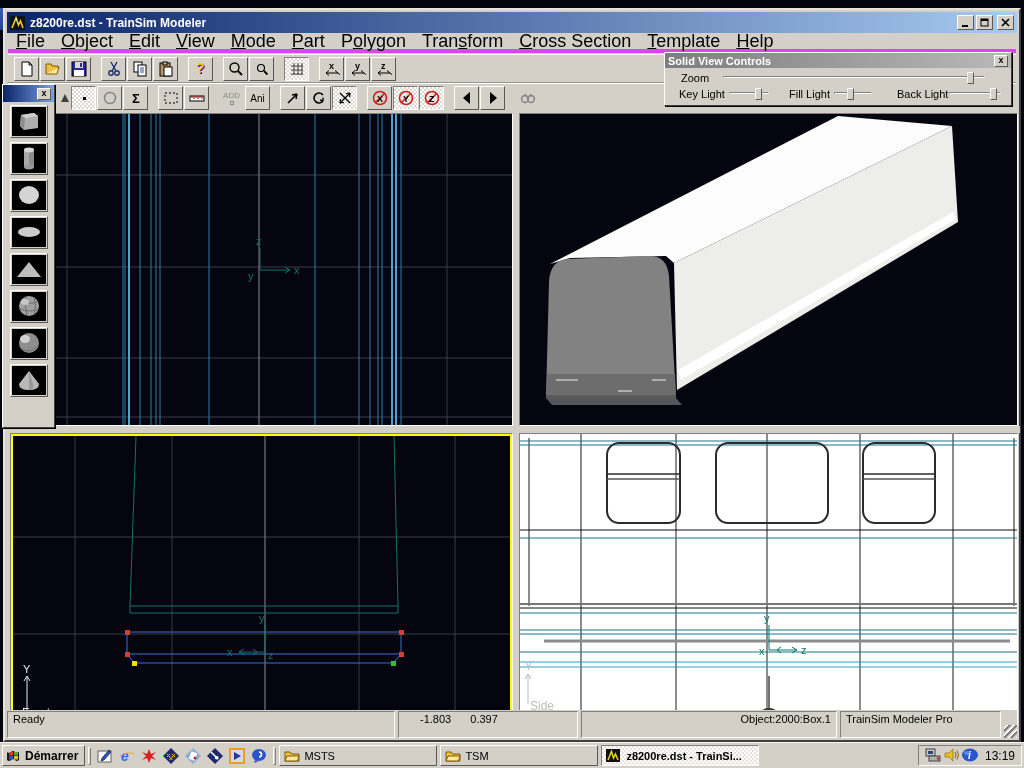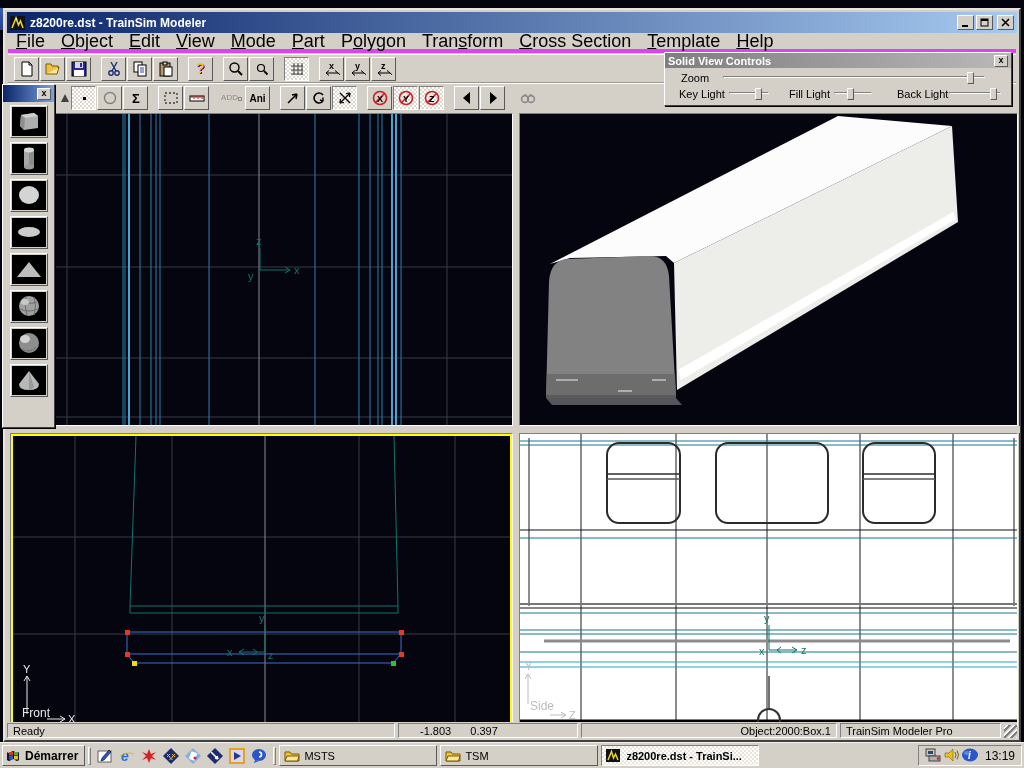--- a/index.html
+++ b/index.html
@@ -13,21 +13,21 @@
   .tb{position:absolute;left:3px;right:3px;display:flex;align-items:center;gap:1px;padding-left:6px;border-top:1px solid #ffffff;border-bottom:1px solid #9a968e;background:#d4d0c8;}
   .gap{width:8px;flex:0 0 8px;}
   .window{position:absolute;left:3px;top:8px;width:1018px;height:734px;}
   .titlebar{position:absolute;left:2px;top:2px;right:2px;height:21px;background:linear-gradient(90deg,#0a246a,#a6caf0);display:flex;align-items:center;padding:0 3px;}
   .titlebar .t{color:#fff;font-weight:bold;font-size:12px;margin-left:4px;flex:1;white-space:nowrap;}
   .wbtn{width:17px;height:15px;margin-left:2px;display:inline-flex;align-items:center;justify-content:center;}
   .menu-item{padding:2px 8px;display:inline-block;}
   .menu-item u{text-decoration:underline;}
   .vp{position:absolute;border:1px solid;border-color:#808080 #ffffff #ffffff #808080;background:#05050f;overflow:hidden;}
   .split{position:absolute;background:#d4d0c8;}
-  .statusbar{position:absolute;left:2px;right:2px;bottom:2px;height:16px;background:#d4d0c8;display:flex;gap:3px;align-items:stretch;padding-top:1px;}
+  .statusbar{position:absolute;left:2px;right:2px;bottom:2px;height:28px;background:#d4d0c8;display:flex;gap:3px;align-items:stretch;padding-top:1px;}
   .spanel{border:1px solid;border-color:#808080 #ffffff #ffffff #808080;padding:1px 5px;white-space:nowrap;overflow:hidden;font-size:11px;}
   .palette{position:absolute;border:1px solid;border-color:#fff #404040 #404040 #fff;background:#d4d0c8;box-shadow:1px 1px 0 #000;}
   .ptitle{height:15px;background:linear-gradient(90deg,#7e7e7e,#b9b9b9);display:flex;align-items:center;color:#fff;font-weight:bold;font-size:11px;padding:0 3px;}
   .ptitle.blue{background:linear-gradient(90deg,#0a246a,#7ba4e0);height:17px;}
   .xbtn{margin-left:auto;width:14px;height:12px;background:#d4d0c8;border:1px solid;border-color:#fff #5a5a5a #5a5a5a #fff;display:flex;align-items:center;justify-content:center;font-size:9px;font-weight:bold;color:#000;line-height:1;}
   .shape-btn{display:block;width:38px;height:33px;margin:3px auto 4px;background:#d4d0c8;border:1px solid;border-color:#fff #5a5a5a #5a5a5a #fff;padding:1px;}
   .shape-btn .inner{width:100%;height:100%;background:#000;display:flex;align-items:center;justify-content:center;}
   .slider{position:absolute;height:13px;}
   .slider .track{position:absolute;left:0;right:0;top:5px;height:2px;border:1px solid;border-color:#808080 #fff #fff #808080;background:#c0bcb4;}
   .slider .thumb{position:absolute;top:1px;width:7px;height:12px;background:#d4d0c8;border:1px solid;border-color:#fff #5a5a5a #5a5a5a #fff;}
@@ -209,25 +209,25 @@
             <rect x="2" y="3" width="12" height="10" fill="none" stroke="#404040" stroke-dasharray="2 2" stroke-width="1.4"></rect>
           </svg>
         </span>
       <span class="btn framed">
           <svg width="16" height="16">
             <rect x="1" y="6" width="14" height="5" fill="#fff" stroke="#000"></rect>
             <path d="M3 6v2 M5 6v3 M7 6v2 M9 6v3 M11 6v2 M13 6v3" stroke="#a00000"></path>
           </svg>
         </span>
       <span class="gap"></span>
-      <span class="btn" style="color:#8a8a8a;font-size:8px;font-weight:normal;line-height:1;">
+      <span class="btn" style="color:#8a8a8a;font-size:8px;font-weight:normal;flex-direction:column;line-height:1;">
           <span>ADD</span>
           <span style="width:4px;height:4px;border:1px solid #8a8a8a;margin-top:1px;"></span>
         </span>
-      <span class="btn framed" style="font-size:10px;font-weight:bold;">
+      <span class="btn framed" style="font-size:10px;font-weight:normal;">
           <span>Ani</span>
         </span>
       <span class="gap"></span>
       <span class="btn framed">
           <svg width="16" height="16">
             <path d="M3 13 L12 4 M12 4 l-5 1 M12 4 l-1 5" stroke="#000" stroke-width="1.5" fill="none"></path>
           </svg>
         </span>
       <span class="btn framed">
           <svg width="16" height="16">

